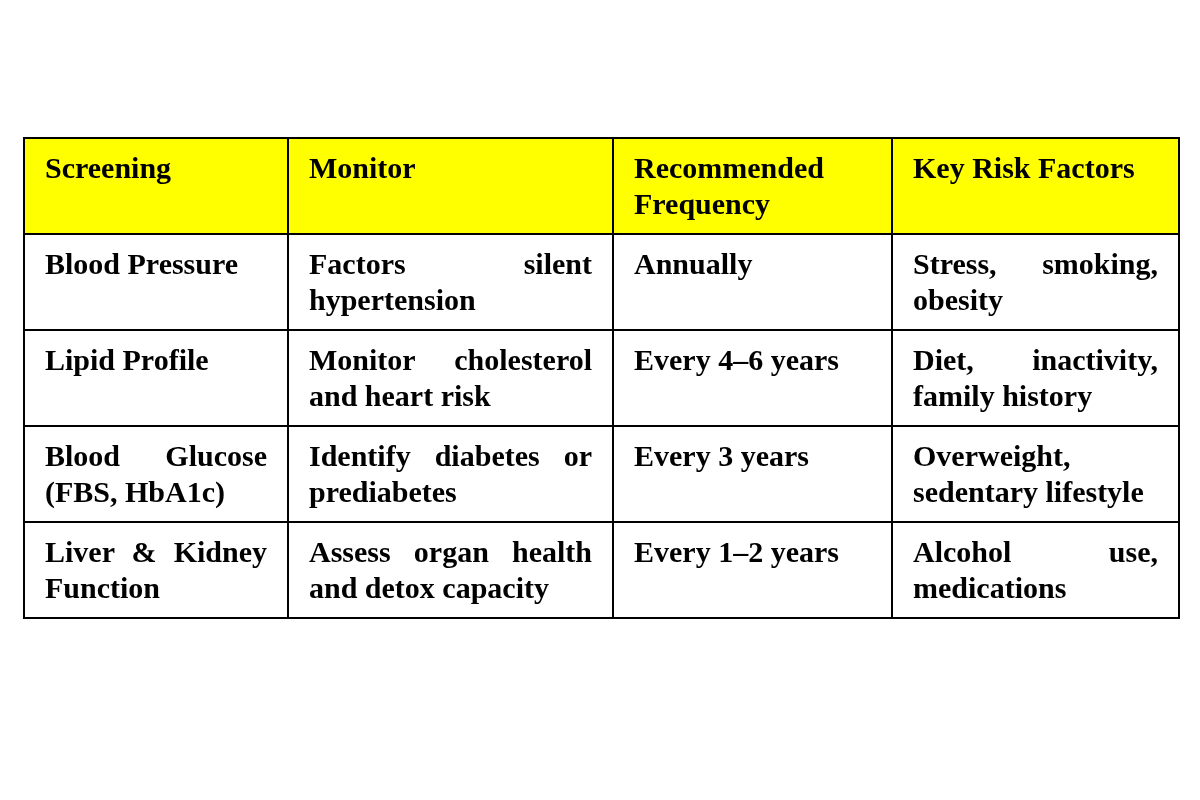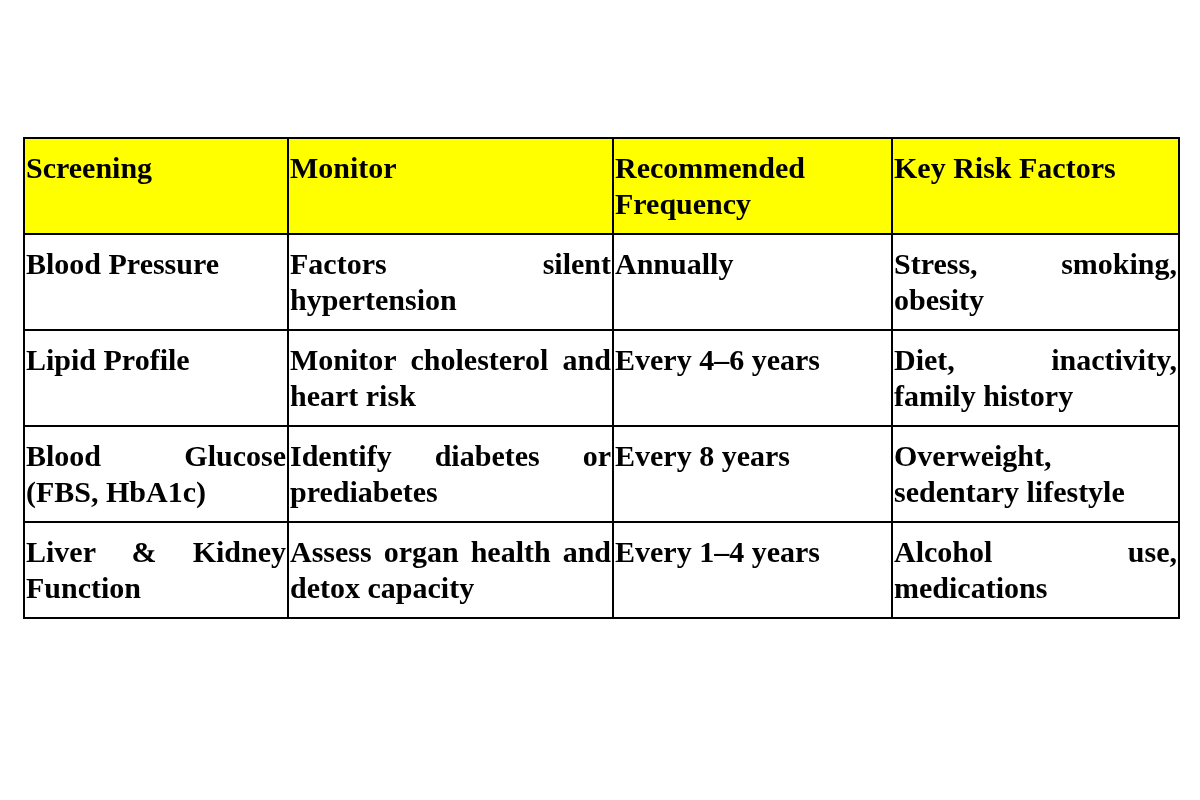--- a/index.html
+++ b/index.html
@@ -27,21 +27,21 @@
     background:#ffffff;
   }
   table.screening col.c1{width:264px;}
   table.screening col.c2{width:325px;}
   table.screening col.c3{width:279px;}
   table.screening col.c4{width:287px;}
   table.screening th,
   table.screening td{
     border:2px solid var(--border-color);
     vertical-align:top;
-    padding:11px 1px;
+    padding:11px 20px;
     font-size:30px;
     line-height:36px;
     height:78px;
     overflow:hidden;
   }
   table.screening th{
     background:var(--header-bg);
     font-weight:bold;
     text-align:left;
   }
@@ -78,24 +78,24 @@
       </tr>
       <tr>
         <td>Lipid Profile</td>
         <td>Monitor cholesterol and heart risk</td>
         <td>Every 4–6 years</td>
         <td>Diet, inactivity, family history</td>
       </tr>
       <tr>
         <td>Blood Glucose (FBS, HbA1c)</td>
         <td>Identify diabetes or prediabetes</td>
-        <td>Every 8 years</td>
+        <td>Every 3 years</td>
         <td>Overweight, sedentary lifestyle</td>
       </tr>
       <tr>
         <td>Liver &amp; Kidney Function</td>
         <td>Assess organ health and detox capacity</td>
-        <td>Every 1–4 years</td>
+        <td>Every 1–2 years</td>
         <td>Alcohol use, medications</td>
       </tr>
     </tbody>
   </table>
 </div>
 
 </body></html>

